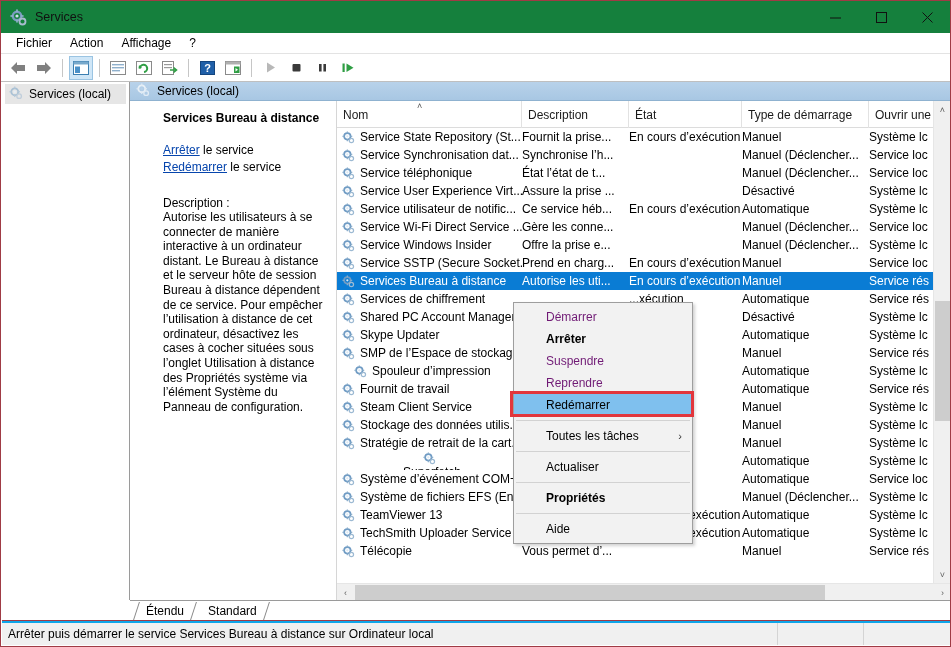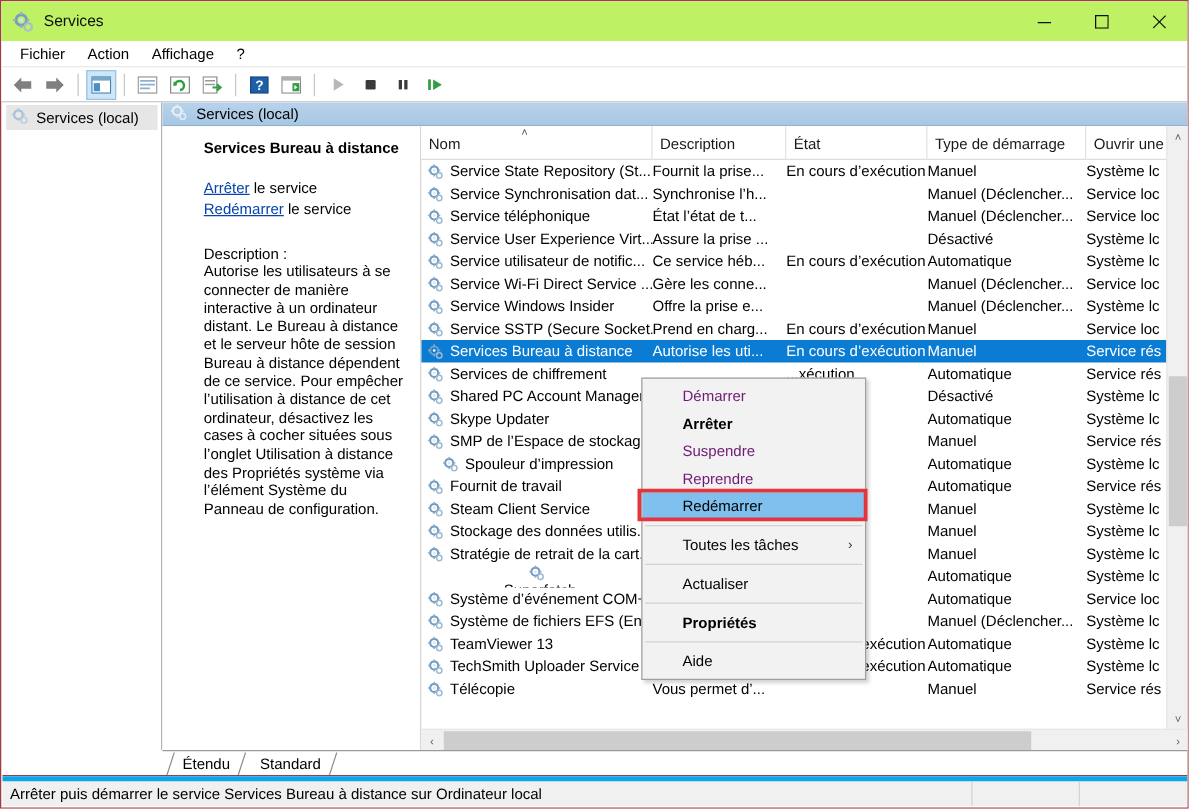--- a/index.html
+++ b/index.html
@@ -17,21 +17,21 @@
     width: 951px; height: 647px;
     border: 1px solid #a03b45;
     background: #ffffff;
     overflow: hidden;
   }
 
   
   .titlebar {
     position: absolute; left: 0; top: 0;
     width: 949px; height: 32px;
-    background: #bef264;
+    background: #15803d;
     display: flex; align-items: center;
   }
   .title-icon {
     margin-left: 9px; margin-right: 8px;
     width: 17px; height: 17px; position: relative;
   }
   .title-text { font-size: 12.5px; color: #111; }
   .win-btns {
     position: absolute; right: 0; top: 0;
     height: 32px; display: flex;
@@ -228,21 +228,21 @@
     background: #8a8a8a;
   }
   .tab .slash-l { left: 2px; transform: skewX(-18deg); }
   .tab .slash-r { right: 2px; transform: skewX(-18deg); }
 
   
   .statusbar {
     position: absolute; left: 1px; bottom: 1px;
     width: 948px; height: 24px;
     background: #f0f0f0;
-    border-top: 4px solid #0ea5e9;
+    border-top: 2px solid #0ea5e9;
     display: flex; align-items: center;
   }
   .sb-pane1 {
     flex: 1; padding-left: 6px; font-size: 12px;
     border-right: 1px solid #d4d4d4; height: 100%;
     display: flex; align-items: center;
   }
   .sb-pane2 { width: 86px; height: 100%; border-right: 1px solid #d4d4d4; }
   .sb-pane3 { width: 86px; height: 100%; }
   .bottom-rule {

